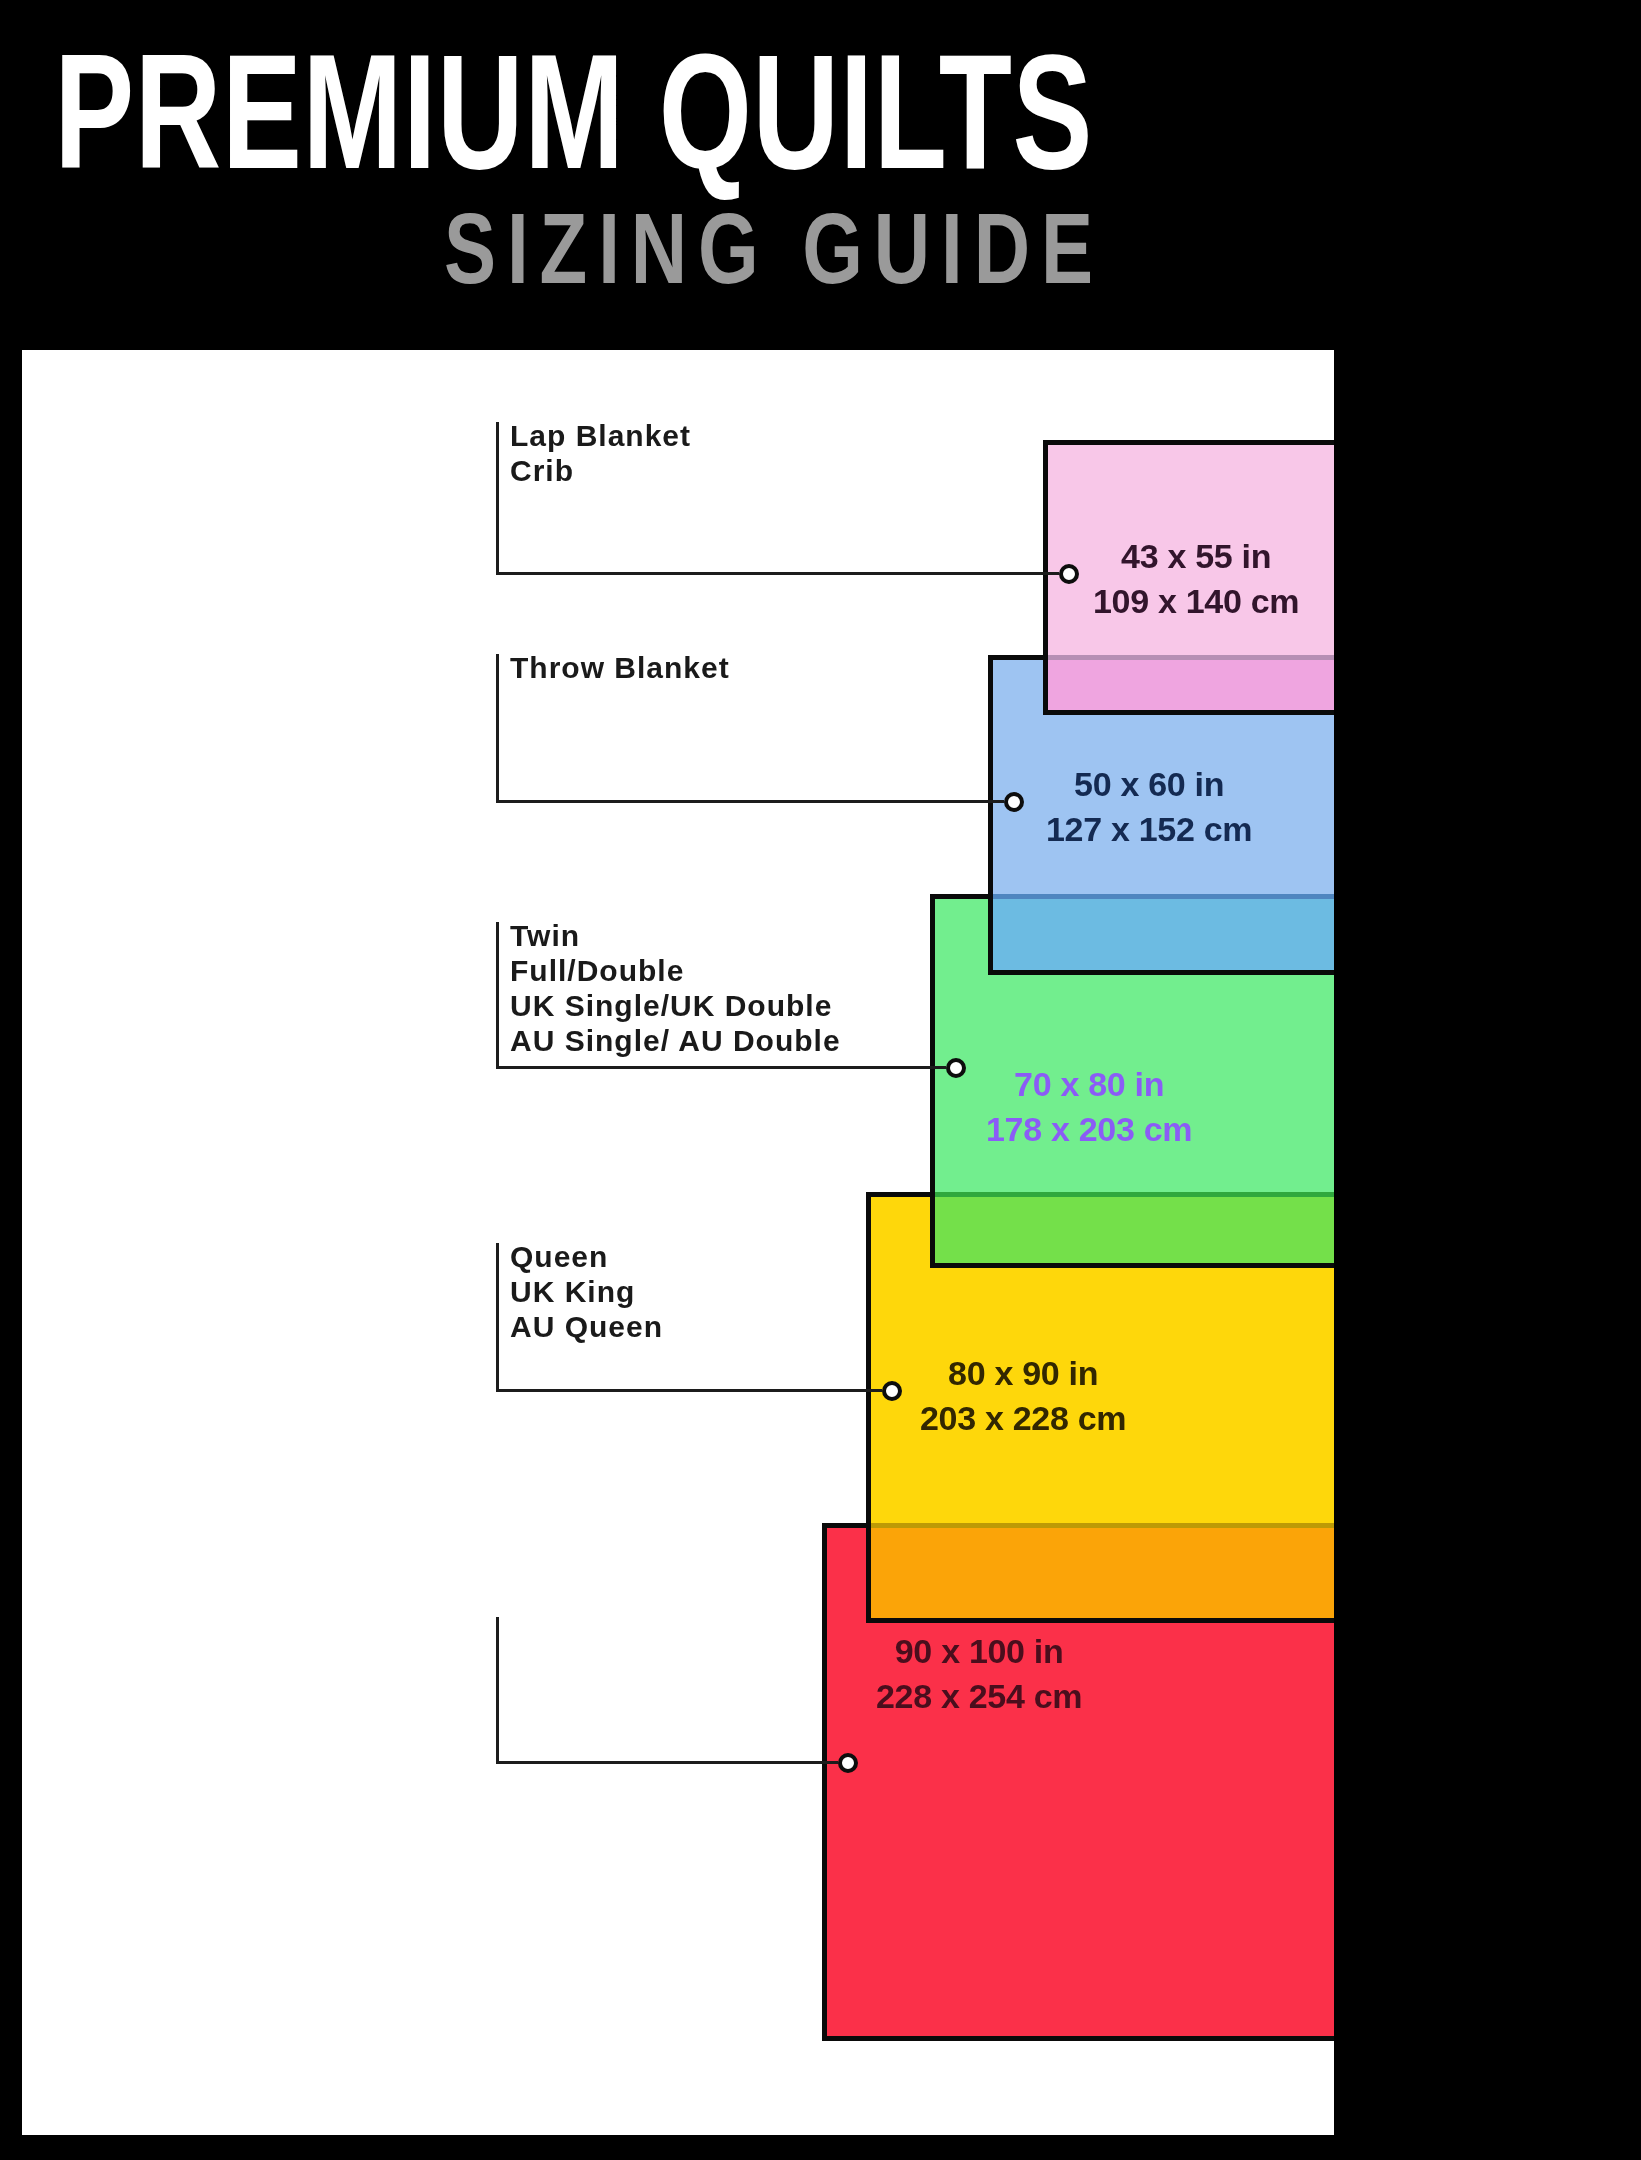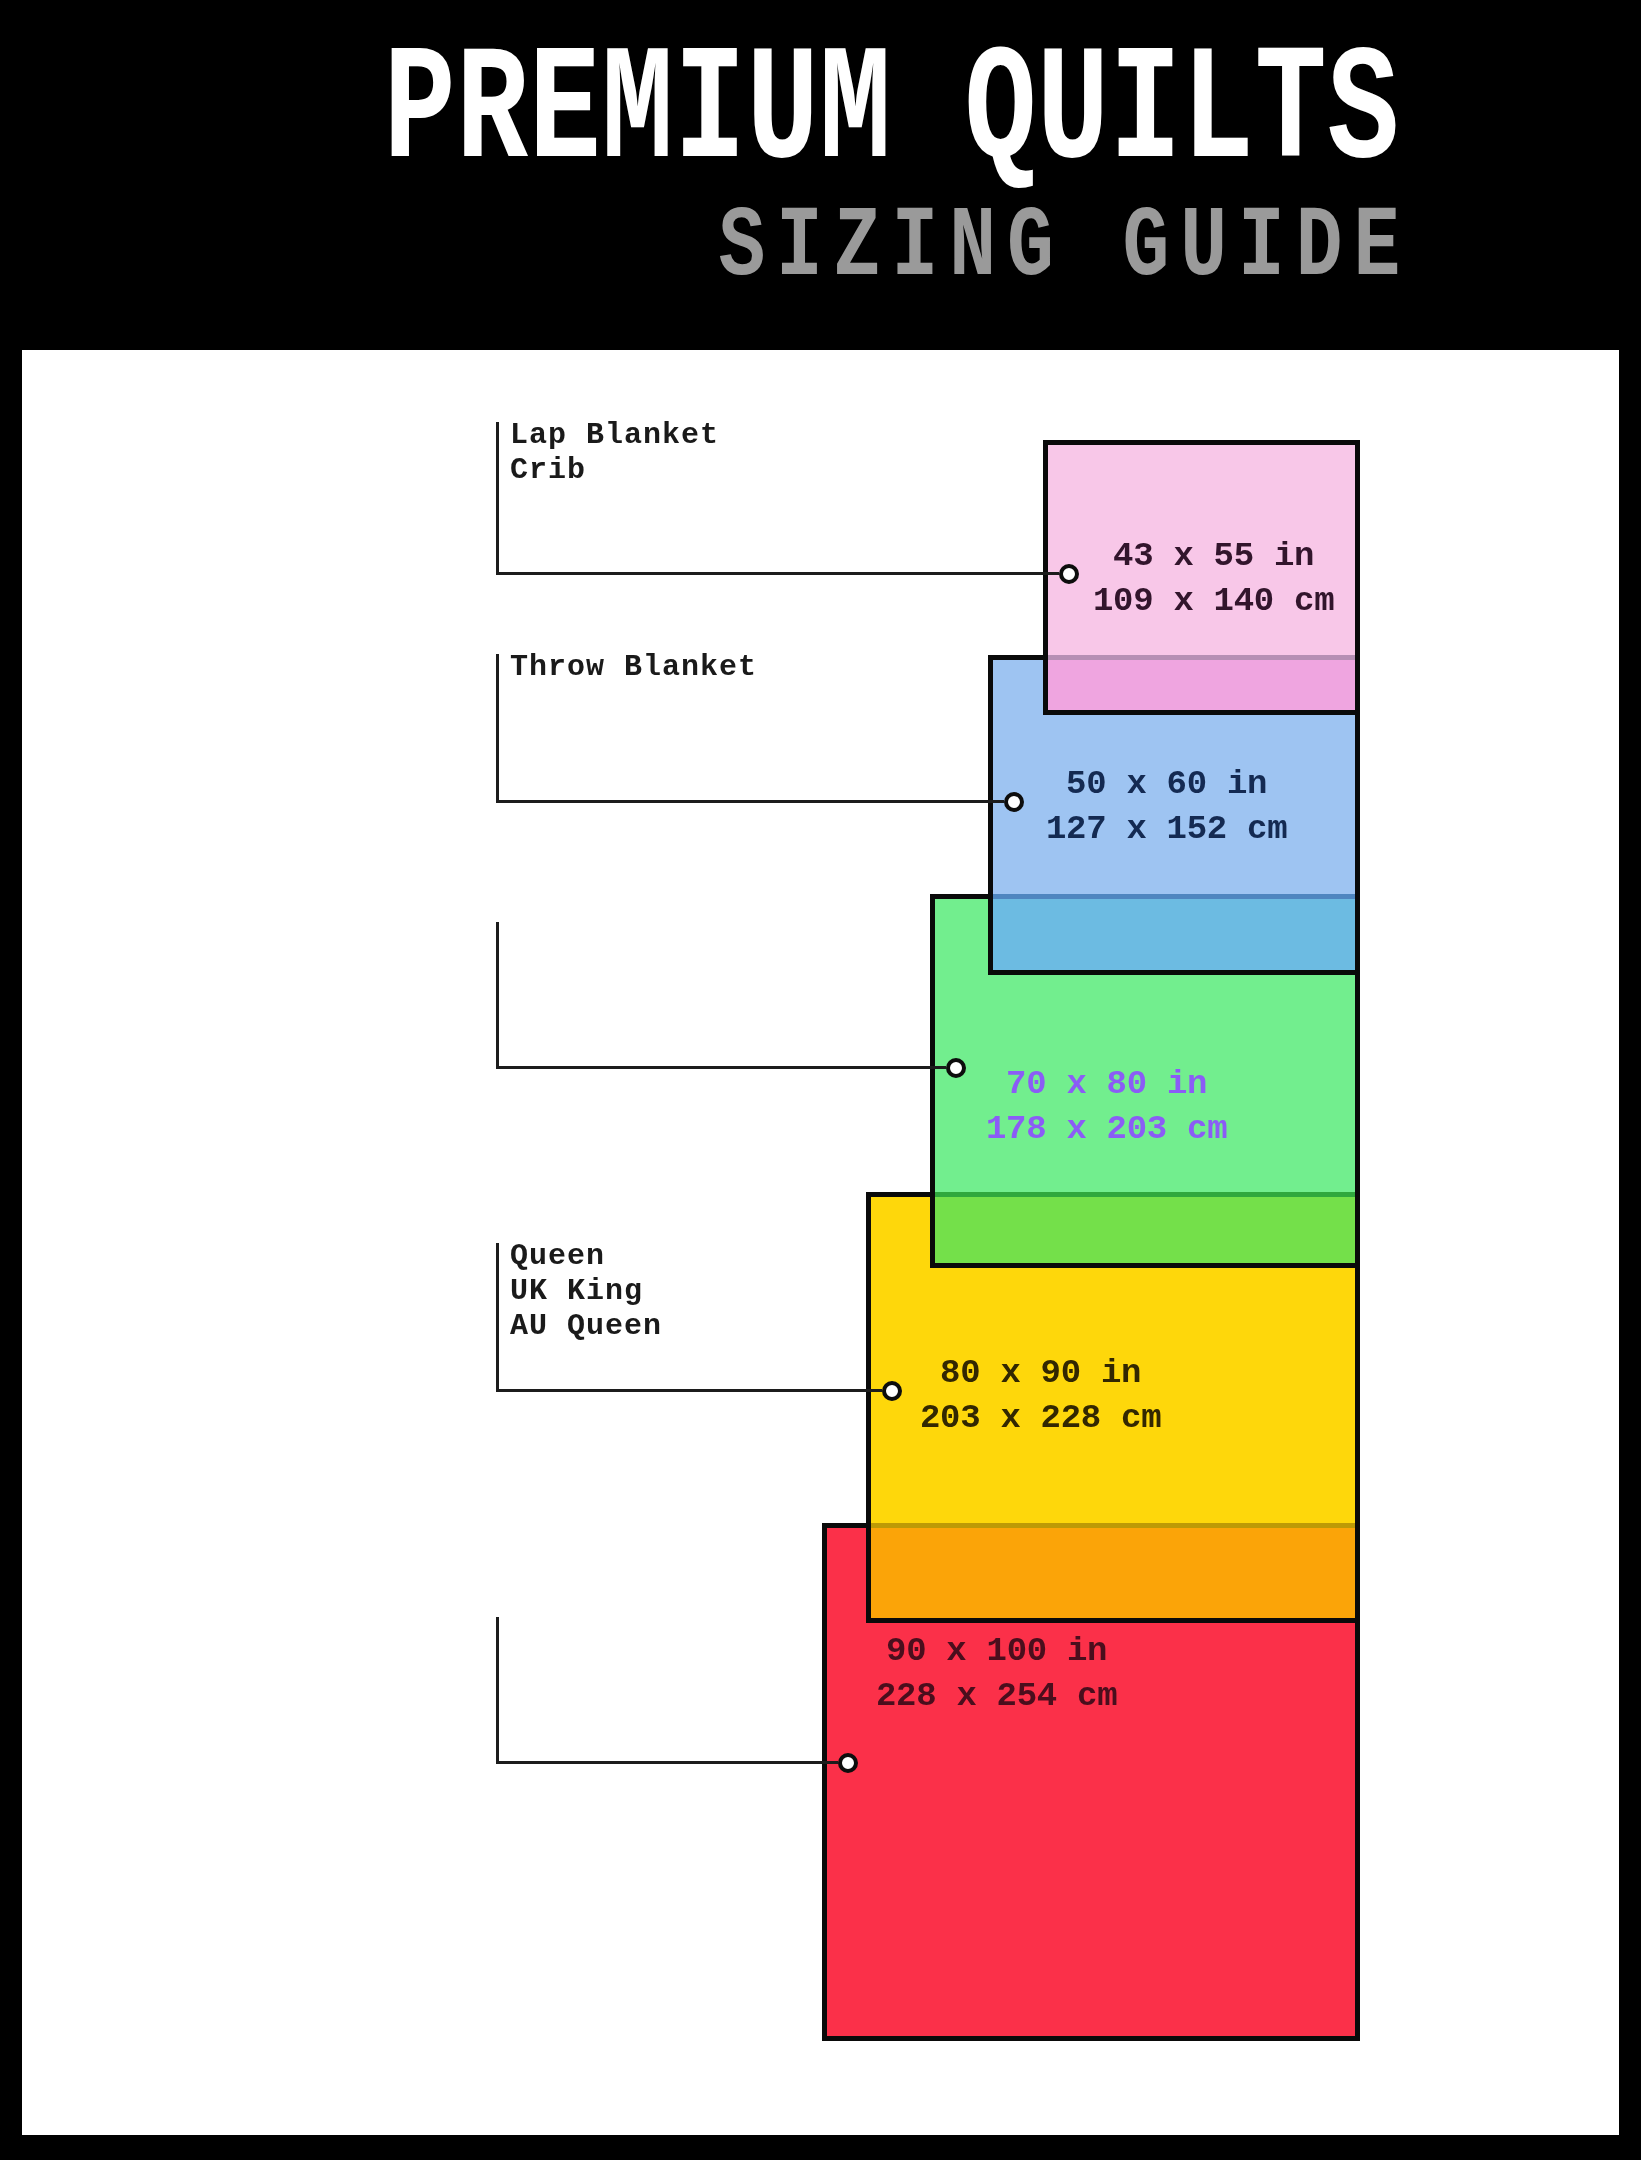--- a/index.html
+++ b/index.html
@@ -1,21 +1,21 @@
 <!DOCTYPE html>
 <html><head>
 <meta charset="utf-8">
 <style>
   html,body{margin:0;padding:0;background:#000;}
   .page{
     position:relative;
-    width:1641px;height:2160px;
+    width:1334px;height:2160px;
     background:#000;
     overflow:hidden;
-    font-family:Liberation Mono, monospace;
+    font-family:Liberation Sans, sans-serif;
   }
   
   .hdr-title{
     position:absolute;
     right:241px;top:30px;
     font-size:164px;line-height:1;
     font-weight:bold;
     white-space:nowrap;
     transform:scaleX(0.73);
     transform-origin:100% 0;
@@ -168,20 +168,26 @@
   <div class="hline" id="h4"></div>
   <div class="marker" id="m4"></div>
 
   <div class="lbl" id="l0">
     <div>Lap Blanket</div>
     <div>Crib</div>
   </div>
   <div class="lbl" id="l1">
     <div>Throw Blanket</div>
   </div>
+  <div class="lbl" id="l2">
+    <div>Twin</div>
+    <div>Full/Double</div>
+    <div>UK Single/UK Double</div>
+    <div>AU Single/ AU Double</div>
+  </div>
   <div class="lbl" id="l3">
     <div>Queen</div>
     <div>UK King</div>
     <div>AU Queen</div>
   </div>
 
   <div class="dims" id="s0" style="color: rgb(50, 21, 44);">
     <div>43 x 55 in</div>
     <div>109 x 140 cm</div>
   </div>

